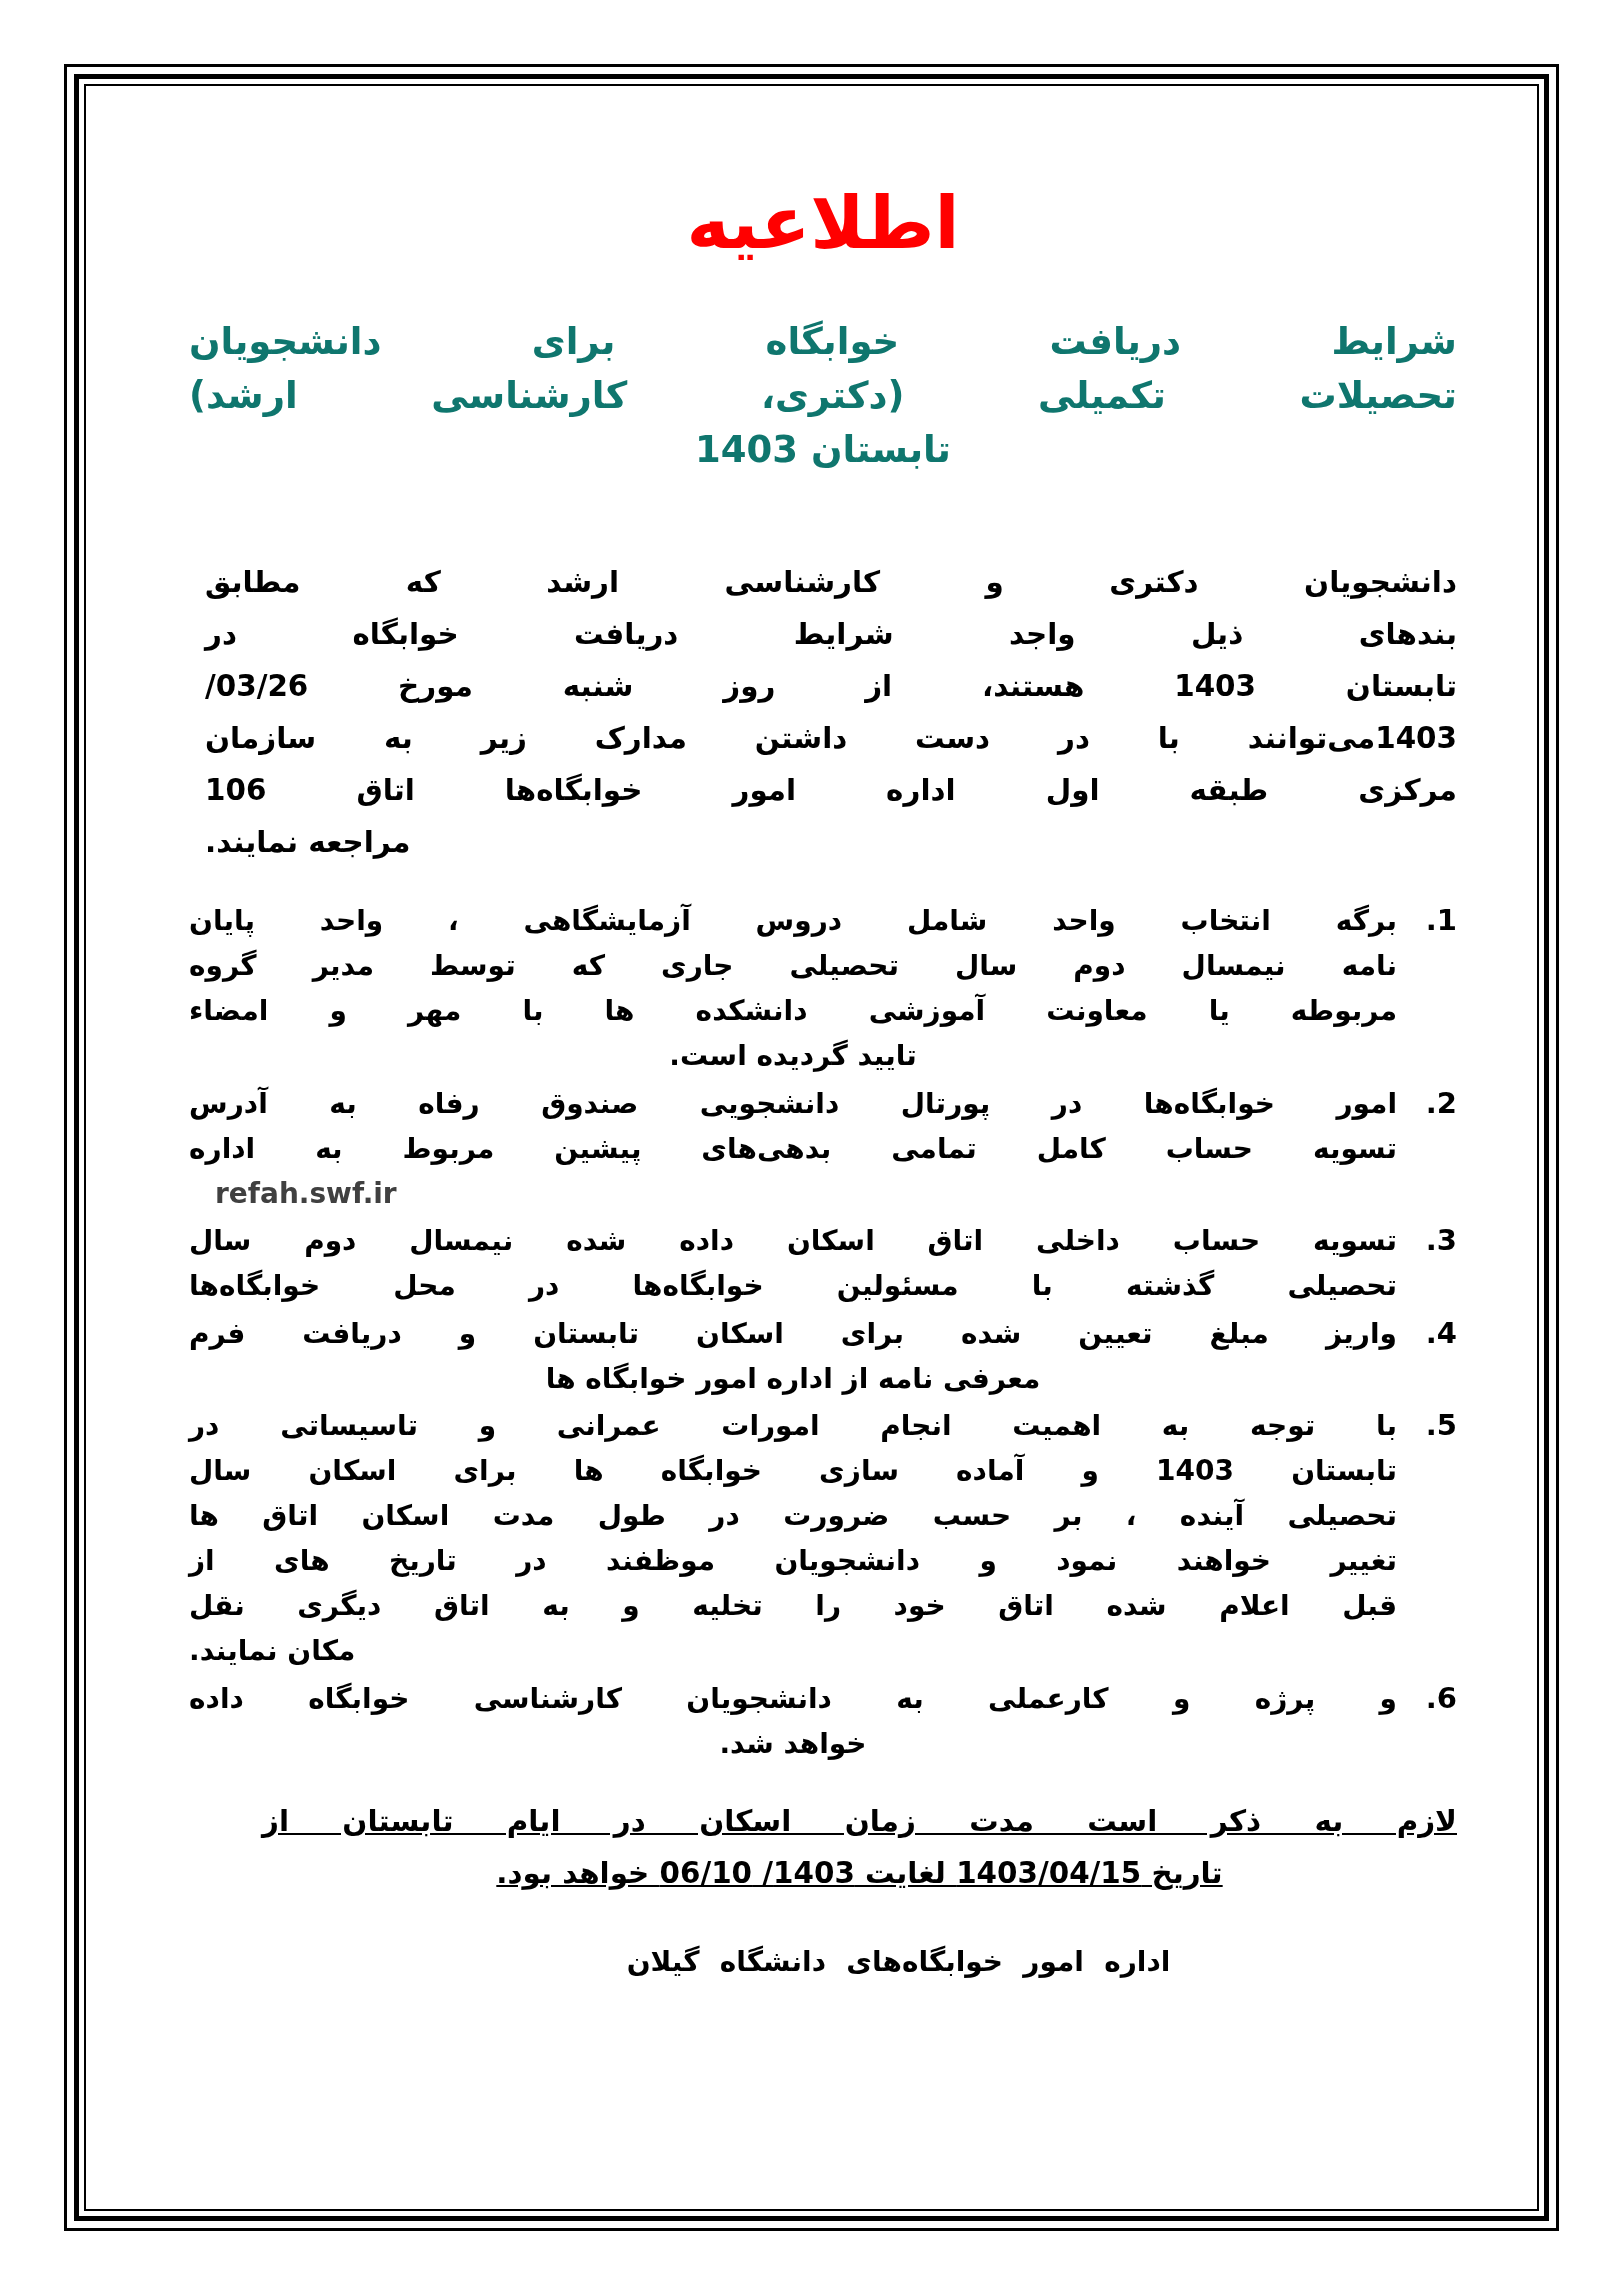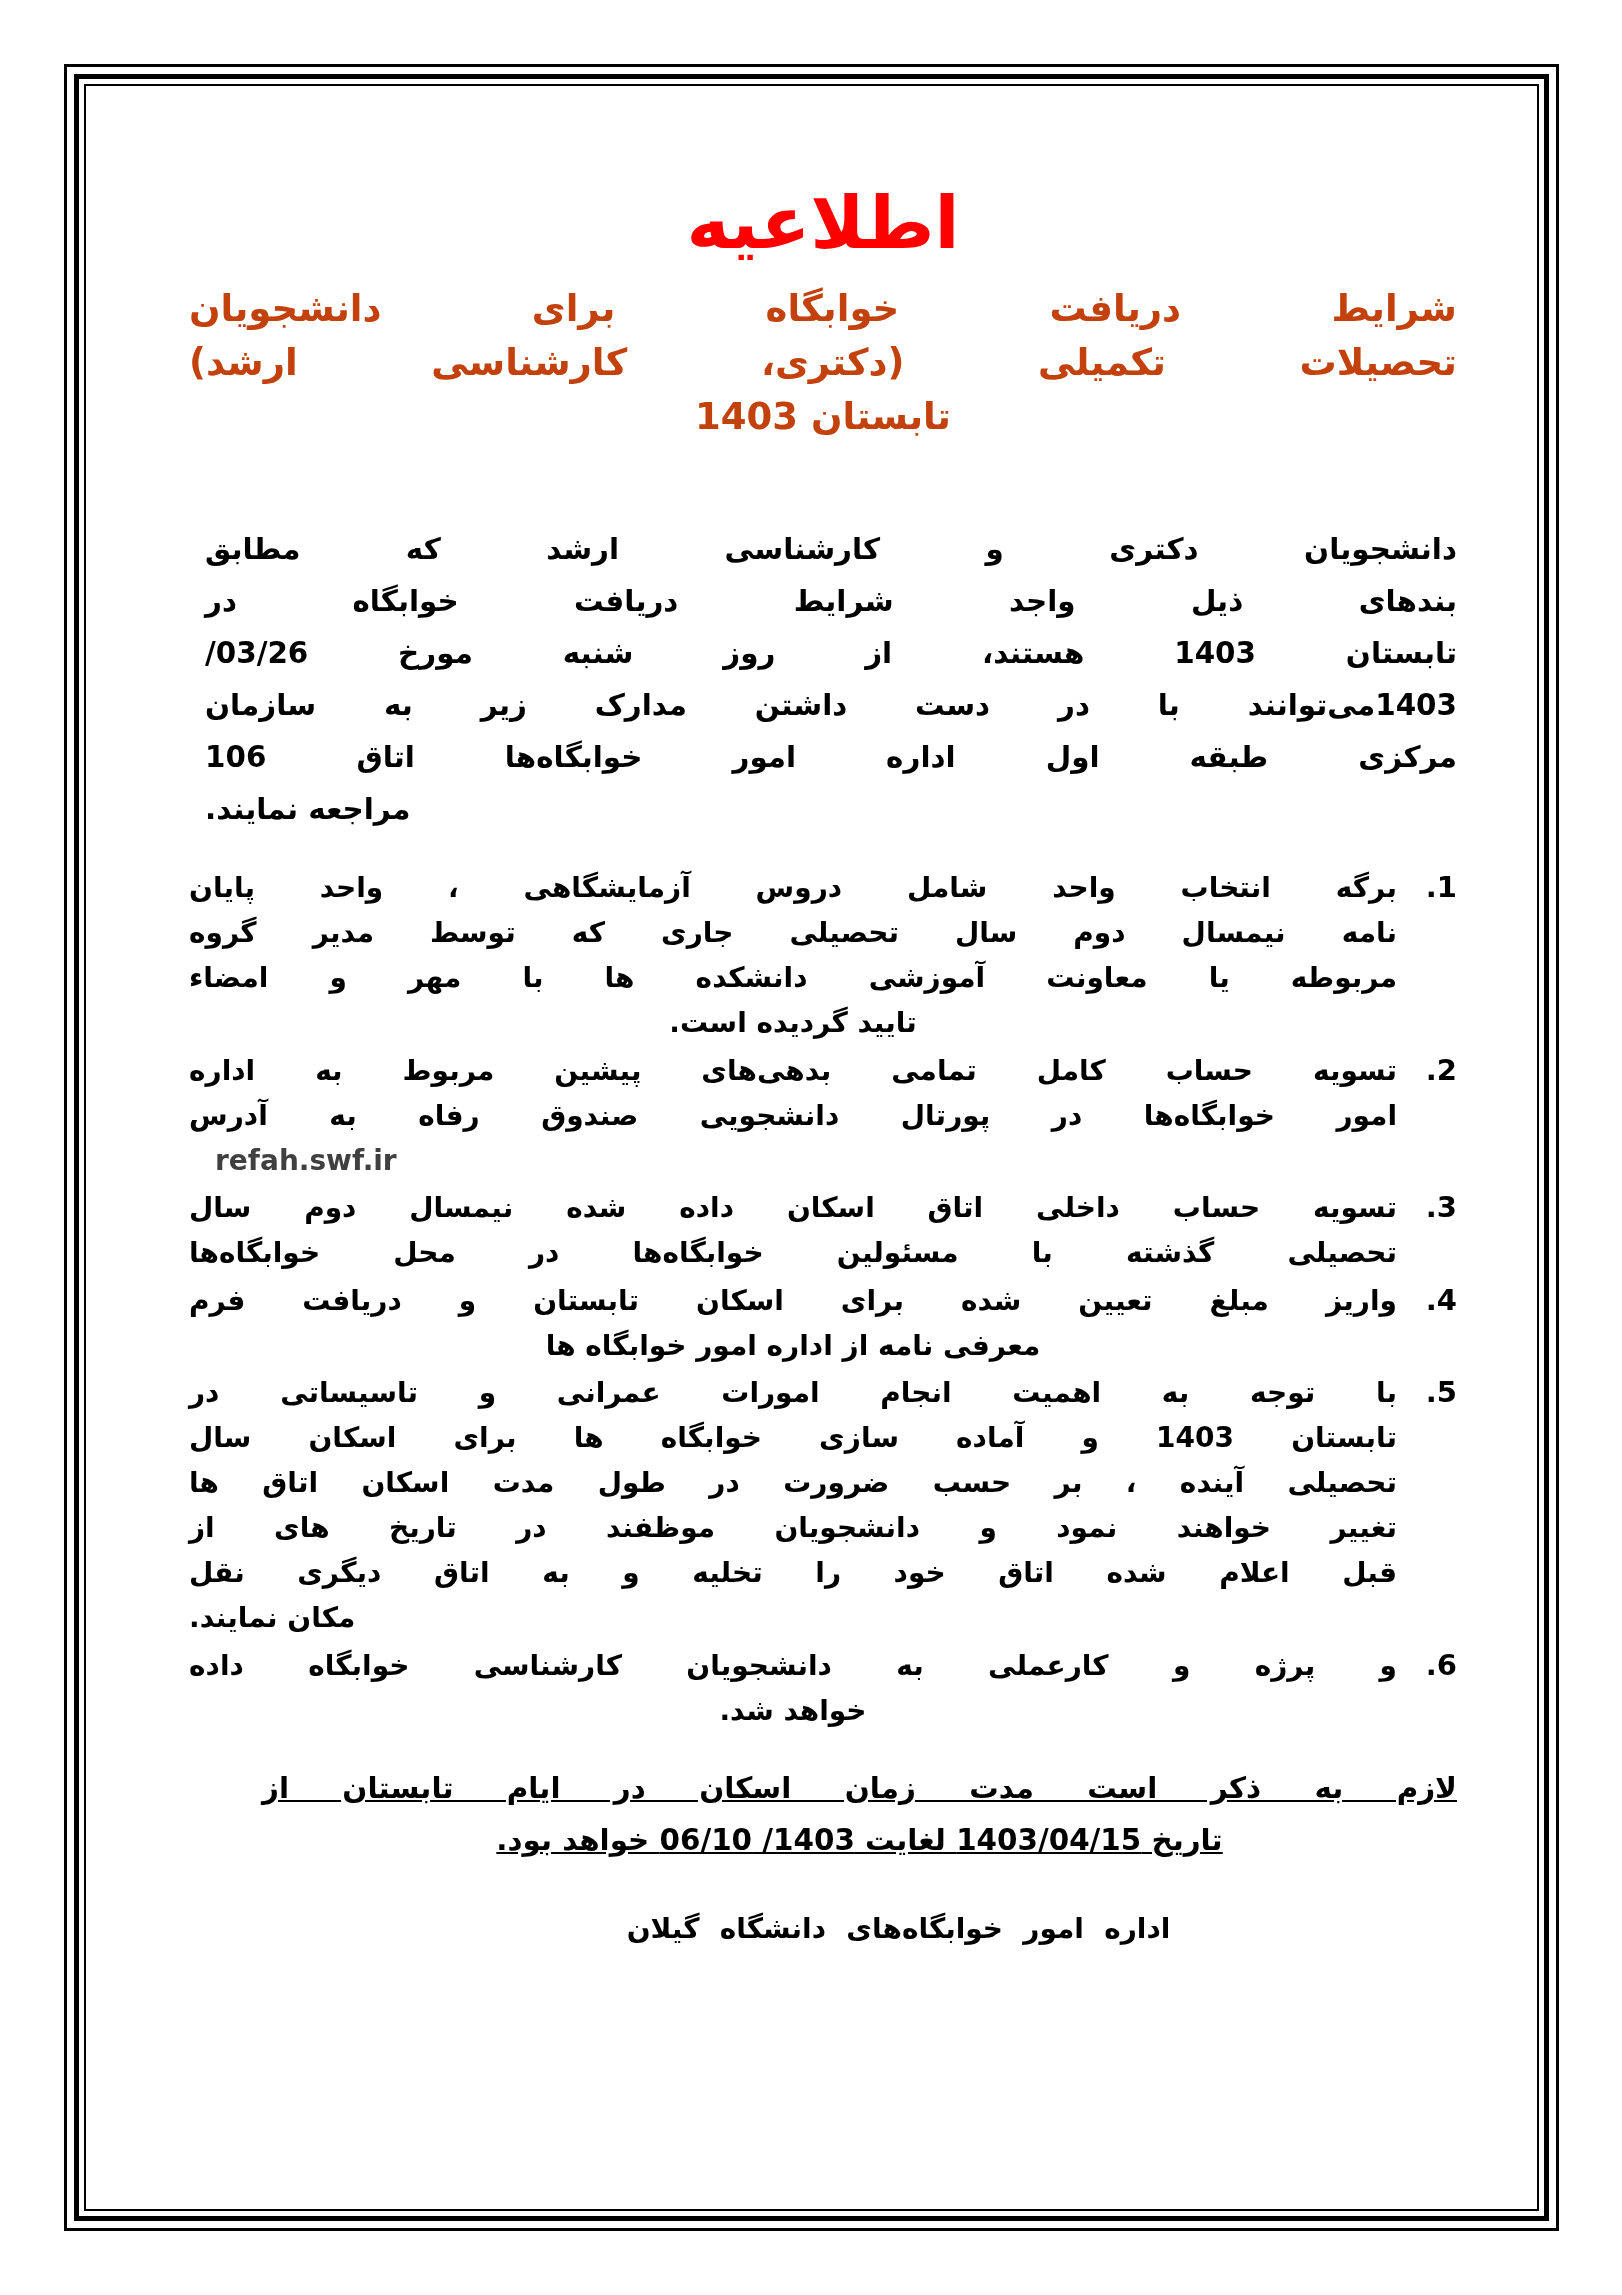--- a/index.html
+++ b/index.html
@@ -24,21 +24,21 @@
     unicode-bidi: embed;
   }
 
   .title {
     margin-top: 72px;
     font-size: 73px;
     line-height: 105px;
     text-align: center;
     color: #FF0000;
   }
-  .subtitle { margin-top: 7px; font-size: 37px; color: #c2410c; }
+  .subtitle { margin-top: 40px; font-size: 37px; color: #0f766e; }
   .subtitle .ln { line-height: 54px; }
 
   .intro { margin-top: 79px; font-size: 29.4px; margin-left: 16px; }
   .intro .ln { line-height: 52px; }
 
   .list { margin-top: 30px; font-size: 28px; }
   .list .ln { line-height: 45px; }
   .item { display: flex; margin-bottom: 2.6px; }
   .marker { flex: 0 0 60px; text-align: right; font-size: 29px; line-height: 45px; }
   .itxt { flex: 1 1 auto; min-width: 0; }
@@ -92,22 +92,22 @@
         <div class="itxt">
           <div class="ln j">برگه انتخاب واحد شامل دروس آزمایشگاهی ، واحد پایان</div>
           <div class="ln j">نامه نیمسال دوم سال تحصیلی جاری که توسط مدیر گروه</div>
           <div class="ln j">مربوطه یا معاونت آموزشی دانشکده ها با مهر و امضاء</div>
           <div class="ln c">تایید گردیده است.</div>
         </div>
       </div>
       <div class="item">
         <div class="marker">2.</div>
         <div class="itxt">
+          <div class="ln j">امور خوابگاه‌ها در پورتال دانشجویی صندوق رفاه به آدرس</div>
           <div class="ln j">تسویه حساب کامل تمامی بدهی‌های پیشین مربوط به اداره</div>
-          <div class="ln j">امور خوابگاه‌ها در پورتال دانشجویی صندوق رفاه به آدرس</div>
           <div class="ln r url">refah.swf.ir</div>
         </div>
       </div>
       <div class="item">
         <div class="marker">3.</div>
         <div class="itxt">
           <div class="ln j">تسویه حساب داخلی اتاق اسکان داده شده نیمسال دوم سال</div>
           <div class="ln j">تحصیلی گذشته با مسئولین خوابگاه‌ها در محل خوابگاه‌ها</div>
         </div>
       </div>

